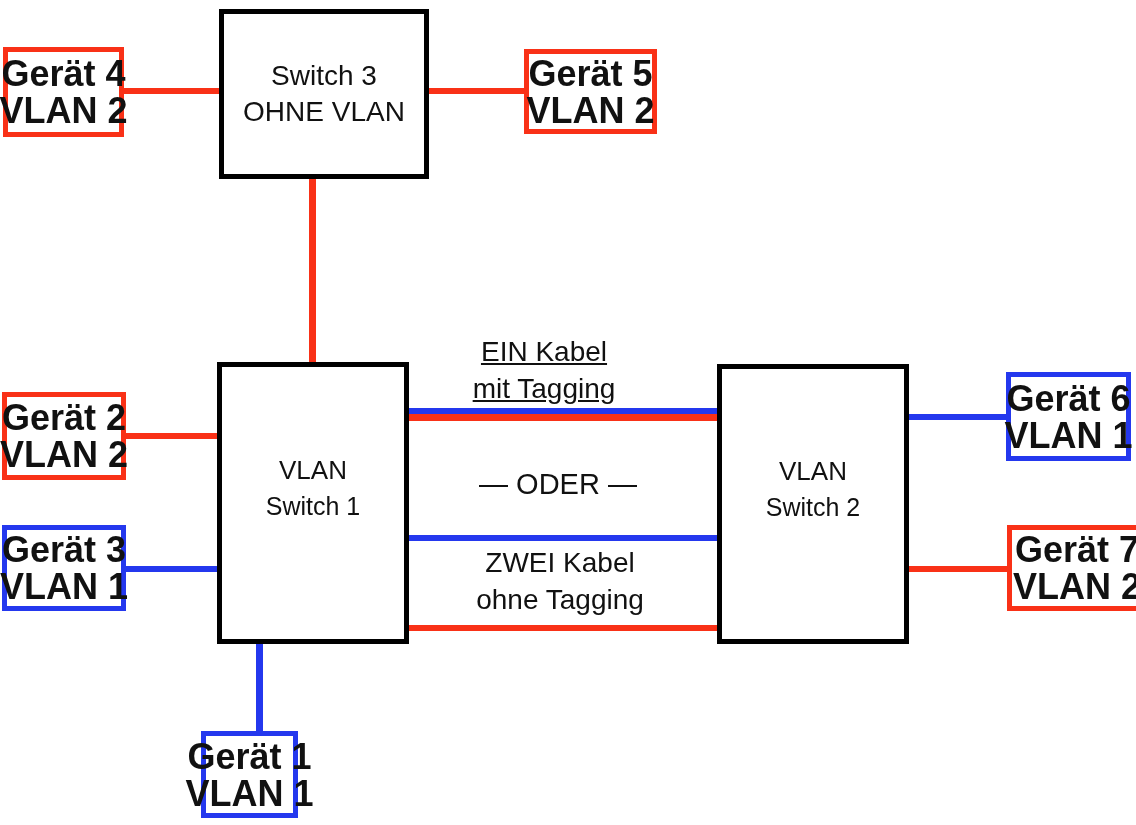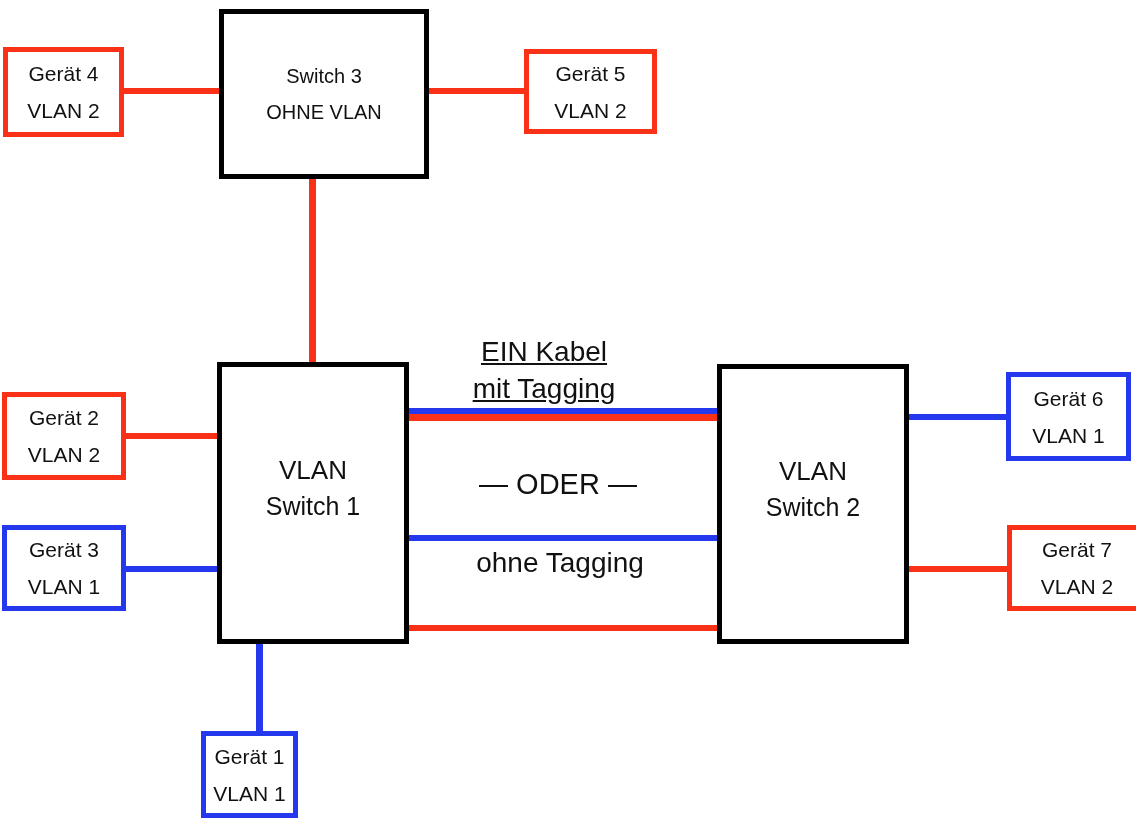--- a/index.html
+++ b/index.html
@@ -26,33 +26,34 @@
     justify-content: center;
     text-align: center;
   }
   .switch-box {
     border: 5px solid #000000;
     z-index: 2;
   }
   .device-box {
     border: 5px solid;
     z-index: 2;
-    font-size: 21px;
+    font-size: 36px;
     line-height: 37px;
     white-space: nowrap;
+    font-weight: bold;
   }
   .device-box.red { border-color: var(--red, #f93117); }
   .device-box.blue { border-color: var(--blue, #2438ee); }
   .line {
     position: absolute;
     z-index: 1;
   }
   .line.red { background: var(--red, #f93117); }
   .line.blue { background: var(--blue, #2438ee); }
-  .switch3-text { font-size: 20px; line-height: 36px; text-align: center; }
+  .switch3-text { font-size: 28px; line-height: 36px; text-align: center; }
   .switch12-text { transform: translateY(-17px); }
   .switch12-text .l1 { font-size: 26px; line-height: 40px; }
   .switch12-text .l2 { font-size: 25px; line-height: 33px; }
   .free-label {
     position: absolute;
     text-align: center;
     font-size: 28px;
     line-height: 37px;
     z-index: 3;
     white-space: nowrap;
@@ -134,16 +135,17 @@
   <div class="free-label" style="left:394px; top:333px; width:300px;text-decoration:underline;">
     <div>EIN Kabel</div>
     <div>mit Tagging</div>
   </div>
 
   <div class="free-label or-label" style="left:408px; top:466px; width:300px;">
     <div>— ODER —</div>
   </div>
 
   <div class="free-label" style="left:410px; top:544px; width:300px;">
+    <div>ZWEI Kabel</div>
     <div>ohne Tagging</div>
   </div>
 
 </div>
 
 </body></html>

